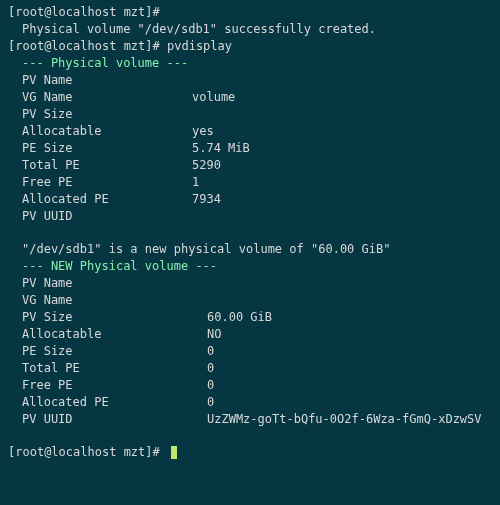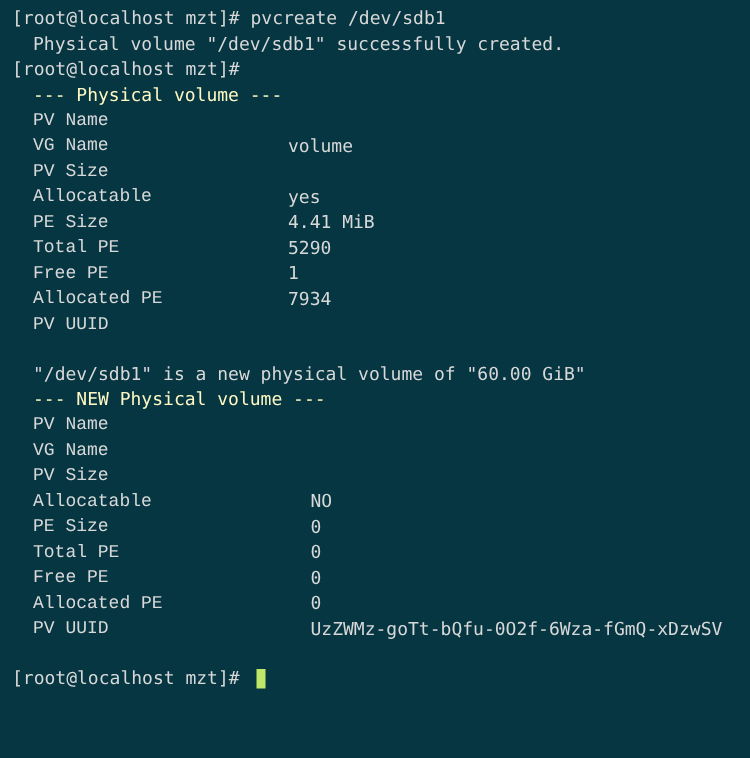--- a/index.html
+++ b/index.html
@@ -10,70 +10,70 @@
       font-size: 12px;
       line-height: 17px;
       color: #d8d8d8;
       width: 484px;
     }
     .line { white-space: pre; }
     .command { color: #d8d8d8; }
     .output { color: #d8d8d8; }
     .indent2 { padding-left: 14px; }
     .kv-row { display: flex; }
-    .kv-label { display: inline-block; min-width: 170px; font-family: Liberation Mono, monospace; }
+    .kv-label { display: inline-block; min-width: 170px; }
     .prompt-line { display: flex; align-items: center; }
     .cursor {
       display: inline-block;
       width: 6px;
       height: 13px;
       background: #bfe86a;
       margin-left: 4px;
       vertical-align: middle;
     }
-    .section-header { color: #fef9c3; }
+    .section-header { color: #86efac; }
     .gap { height: 16px; }
   </style>
 </head>
 <body>
 
 <div class="line prompt-line">
-  <span>[</span><span>root@localhost</span><span> </span><span>mzt</span><span>]# </span><span class="command">pvcreate /dev/sdb1</span>
+  <span>[</span><span>root@localhost</span><span> </span><span>mzt</span><span>]# </span>
 </div>
 
 <div class="line indent2 output">Physical volume "/dev/sdb1" successfully created.</div>
 
 <div class="line prompt-line">
-  <span>[</span><span>root@localhost</span><span> </span><span>mzt</span><span>]# </span>
+  <span>[</span><span>root@localhost</span><span> </span><span>mzt</span><span>]# </span><span class="command">pvdisplay</span>
 </div>
 
 <div class="line indent2 section-header">--- Physical volume ---</div>
 
 <div id="pv-current-rows">
     <div class="line indent2 kv-row"><span class="kv-label" style="min-width: 170px;">PV Name</span></div>
     <div class="line indent2 kv-row"><span class="kv-label" style="min-width: 170px;">VG Name</span><span>volume</span></div>
     <div class="line indent2 kv-row"><span class="kv-label" style="min-width: 170px;">PV Size</span></div>
     <div class="line indent2 kv-row"><span class="kv-label" style="min-width: 170px;">Allocatable</span><span>yes</span></div>
-    <div class="line indent2 kv-row"><span class="kv-label" style="min-width: 170px;">PE Size</span><span>4.41 MiB</span></div>
+    <div class="line indent2 kv-row"><span class="kv-label" style="min-width: 170px;">PE Size</span><span>5.74 MiB</span></div>
     <div class="line indent2 kv-row"><span class="kv-label" style="min-width: 170px;">Total PE</span><span>5290</span></div>
     <div class="line indent2 kv-row"><span class="kv-label" style="min-width: 170px;">Free PE</span><span>1</span></div>
     <div class="line indent2 kv-row"><span class="kv-label" style="min-width: 170px;">Allocated PE</span><span>7934</span></div>
     <div class="line indent2 kv-row"><span class="kv-label" style="min-width: 170px;">PV UUID</span></div>
   </div>
 
 <div class="gap"></div>
 
 <div class="line indent2 output">"/dev/sdb1" is a new physical volume of "60.00 GiB"</div>
 
 <div class="line indent2 section-header">--- NEW Physical volume ---</div>
 
 <div id="pv-new-rows">
     <div class="line indent2 kv-row"><span class="kv-label" style="min-width: 185px;">PV Name</span></div>
     <div class="line indent2 kv-row"><span class="kv-label" style="min-width: 185px;">VG Name</span><span></span></div>
-    <div class="line indent2 kv-row"><span class="kv-label" style="min-width: 185px;">PV Size</span></div>
+    <div class="line indent2 kv-row"><span class="kv-label" style="min-width: 185px;">PV Size</span><span>60.00 GiB</span></div>
     <div class="line indent2 kv-row"><span class="kv-label" style="min-width: 185px;">Allocatable</span><span>NO</span></div>
     <div class="line indent2 kv-row"><span class="kv-label" style="min-width: 185px;">PE Size</span><span>0</span></div>
     <div class="line indent2 kv-row"><span class="kv-label" style="min-width: 185px;">Total PE</span><span>0</span></div>
     <div class="line indent2 kv-row"><span class="kv-label" style="min-width: 185px;">Free PE</span><span>0</span></div>
     <div class="line indent2 kv-row"><span class="kv-label" style="min-width: 185px;">Allocated PE</span><span>0</span></div>
     <div class="line indent2 kv-row"><span class="kv-label" style="min-width: 185px;">PV UUID</span><span>UzZWMz-goTt-bQfu-0O2f-6Wza-fGmQ-xDzwSV</span></div>
   </div>
 
 <div class="gap"></div>
 

